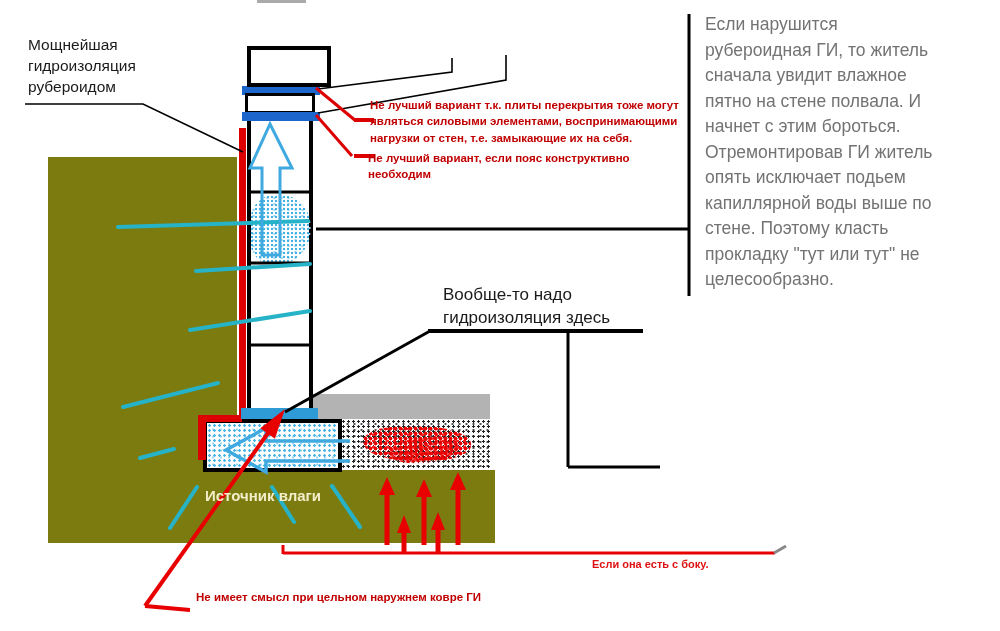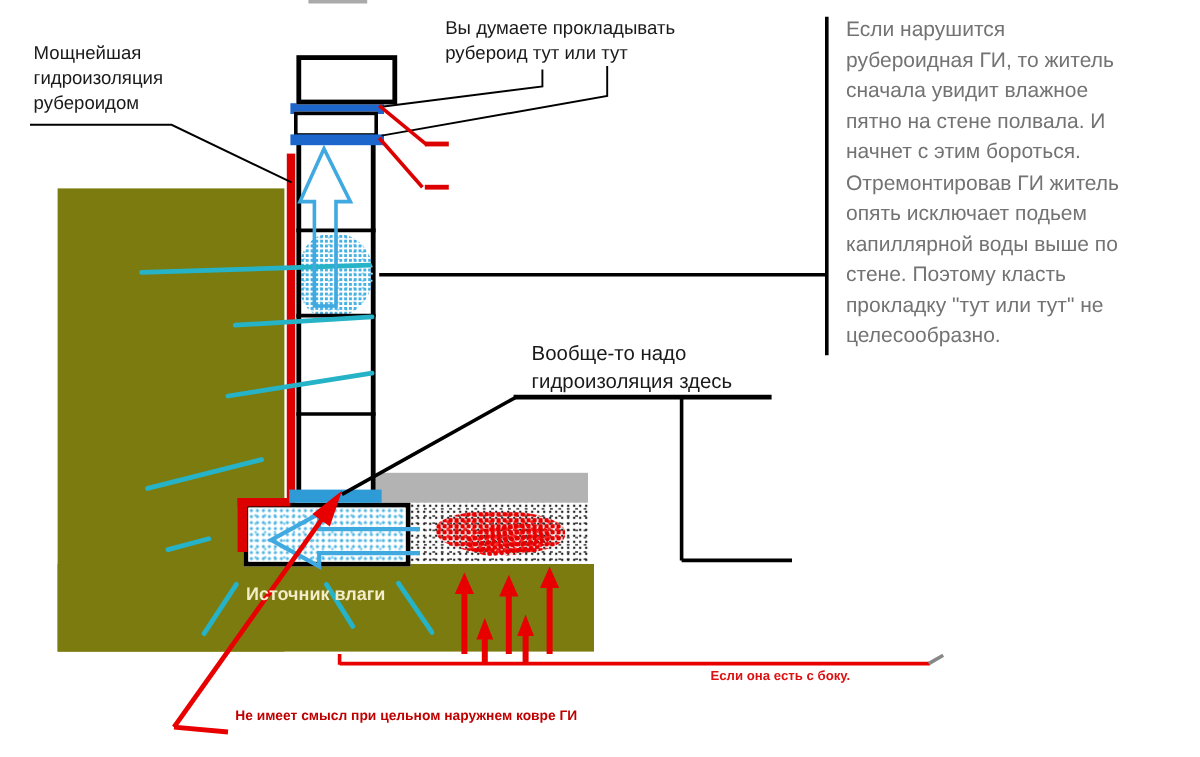--- a/index.html
+++ b/index.html
@@ -134,24 +134,27 @@
       <polygon points="458,472 450,490 466,490"></polygon>
       <polygon points="404,515 397,533 411,533"></polygon>
       <polygon points="438,512 431,530 445,530"></polygon>
     </g>
   </svg>
 
   <div class="t black-txt" style="left:28px;top:34px">Мощнейшая
 гидроизоляция
 рубероидом</div>
 
-  <div class="t black-txt" style="left:371px;top:13px">Вы думаете прокладывать
-рубероид тут или тут</div>
 
+  <div class="t red-note" style="left:370px;top:97px">Не лучший вариант т.к. плиты перекрытия тоже могут
+являться силовыми элементами, воспринимающими
+нагрузки от стен, т.е. замыкающие их на себя.</div>
 
+  <div class="t red-note" style="left:368px;top:150px">Не лучший вариант, если пояс конструктивно
+необходим</div>
 
   <div class="t" style="left:705px;top:12px;width:292px;color:#737373;font-size:17.5px;line-height:1.46">Если нарушится
 рубероидная ГИ, то житель
 сначала увидит влажное
 пятно на стене полвала. И
 начнет с этим бороться.
 Отремонтировав ГИ житель
 опять исключает подьем
 капиллярной воды выше по
 стене. Поэтому класть

